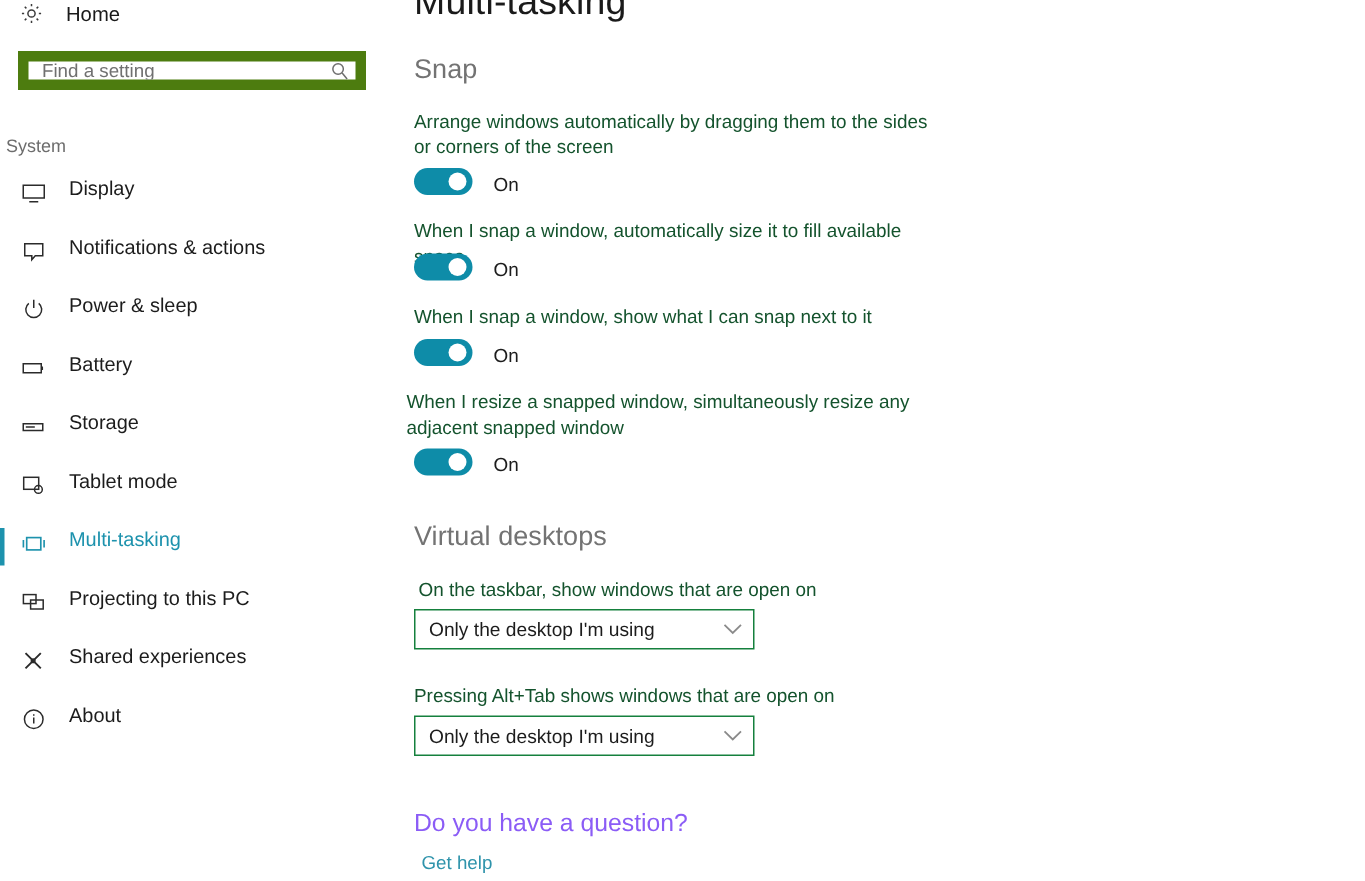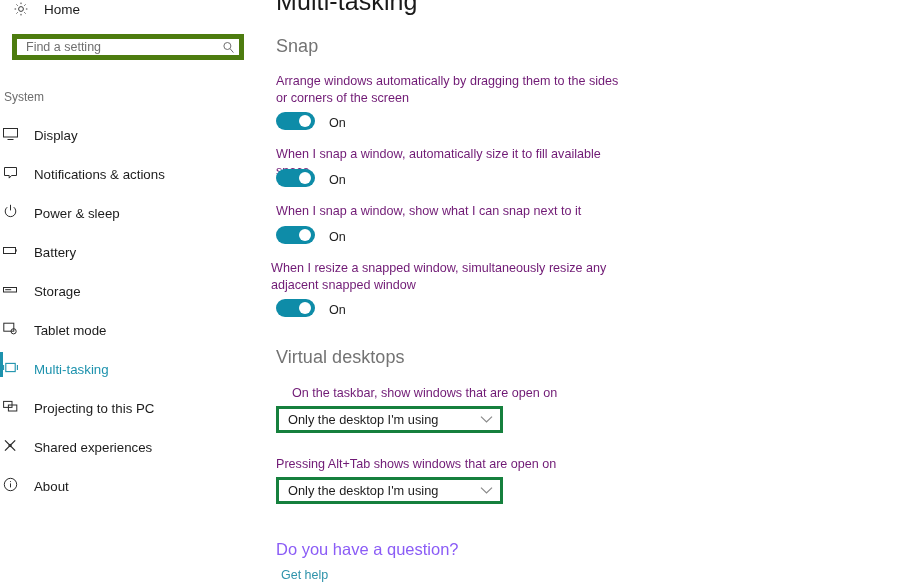--- a/index.html
+++ b/index.html
@@ -29,43 +29,44 @@
     display: flex; align-items: center;
     height: 26px; width: 200px;
     cursor: default;
   }
   .home-row .ic { width: 18px; height: 18px; display:flex; align-items:center; justify-content:center; margin-right: 14px;}
   .home-row .lbl { font-size: 13.5px; color: #1a1a1a; }
 
   .search-box {
     position: absolute; left: 12px; top: 34px;
     width: 232px; height: 26px;
-    border: 5px solid #4d7c0f;
+    border: 7px solid #4d7c0f;
     background: #fff;
     display: flex; align-items: center;
   }
   .search-box input {
     flex: 1; border: 0; outline: 0;
     font-family: inherit; font-size: 12.5px;
     color: #6b6b6b; background: transparent;
     padding: 0 6px 0 9px; height: 100%;
   }
   .search-box input::placeholder { color: #707070; opacity: 1; }
   .search-box .mag { width: 22px; display:flex; align-items:center; justify-content:center; }
 
   .group-label {
     position: absolute; left: 4px; top: 90px;
     font-size: 12px; color: #6d6d6d;
   }
 
   .nav { position: absolute; left: 0; top: 118px; width: 265px; }
   .nav-item {
     position: relative;
-    display: flex; align-items: flex-end;
+    display: flex; align-items: flex-start;
     height: 25px; margin-bottom: 14px;
+    padding-left: 12px;
     cursor: default;
   }
   .nav-item .ic {
     width: 20px; height: 20px;
     display: flex; align-items: center; justify-content: center;
     margin-right: 14px; flex: 0 0 20px;
   }
   .nav-item .lbl { font-size: 13.3px; color: #1c1c1c; white-space: nowrap; }
   .nav-item.sel .lbl { color: #1d92ad; }
   .nav-item.sel .selbar {
@@ -83,40 +84,40 @@
     position: absolute; left: 11px; top: -13px;
     font-size: 25px; font-weight: 400; color: #1a1a1a;
     letter-spacing: 0.1px;
   }
 
   .sec-head {
     font-size: 18px; font-weight: 400; color: #737373;
     letter-spacing: 0.05px;
   }
   .caption {
-    font-size: 12.6px; color: #701a75; line-height: 17px;
+    font-size: 12.6px; color: #14532d; line-height: 17px;
     max-width: 355px;
   }
 
   .toggle-row { display: flex; align-items: flex-end; }
   .toggle {
     width: 39px; height: 18px; border-radius: 9px;
     background: #0e8ca8;
     position: relative; cursor: pointer; flex: 0 0 39px;
   }
   .toggle .knob {
     position: absolute; top: 3px; right: 4px;
     width: 12px; height: 12px; border-radius: 50%;
     background: #ffffff;
   }
   .toggle-row .state { font-size: 12.6px; color: #1c1c1c; margin-left: 14px; }
 
   .dropdown {
     width: 227px; height: 27px;
-    border: 3px solid #15803d;
+    border: 1px solid #15803d;
     background: #fff;
     display: flex; align-items: center;
     cursor: pointer;
   }
   .dropdown .val {
     flex: 1; font-size: 12.8px; color: #1c1c1c;
     padding-left: 9px; white-space: nowrap; overflow: hidden;
   }
   .dropdown .chev { width: 28px; display:flex; align-items:center; justify-content:center; }
 
@@ -320,21 +321,21 @@
     <div class="abs caption" style="left:6px; top:260px;">When I resize a snapped window, simultaneously resize any adjacent snapped window</div>
     <div class="abs toggle-row" style="left:11px; top:299px;">
       <span class="toggle">
           <span class="knob"></span>
         </span>
       <span class="state">On</span>
     </div>
 
     <div class="abs sec-head" style="left:11px; top:347px;">Virtual desktops</div>
 
-    <div class="abs caption" style="left:27px; top:385px; max-width:420px;">On the taskbar, show windows that are open on</div>
+    <div class="abs caption" style="left:14px; top:385px; max-width:420px;">On the taskbar, show windows that are open on</div>
     <div class="abs dropdown" style="left:11px; top:406px;">
       <span class="val">Only the desktop I'm using</span>
       <span class="chev">
         <svg width="13" height="9" viewBox="0 0 13 9">
             <path d="M1 1.6L6.5 7 12 1.6" fill="none" stroke="#8a8a8a" stroke-width="1.2"></path>
           </svg>
       </span>
     </div>
 
     <div class="abs caption" style="left:11px; top:456px; max-width:420px;">Pressing Alt+Tab shows windows that are open on</div>

